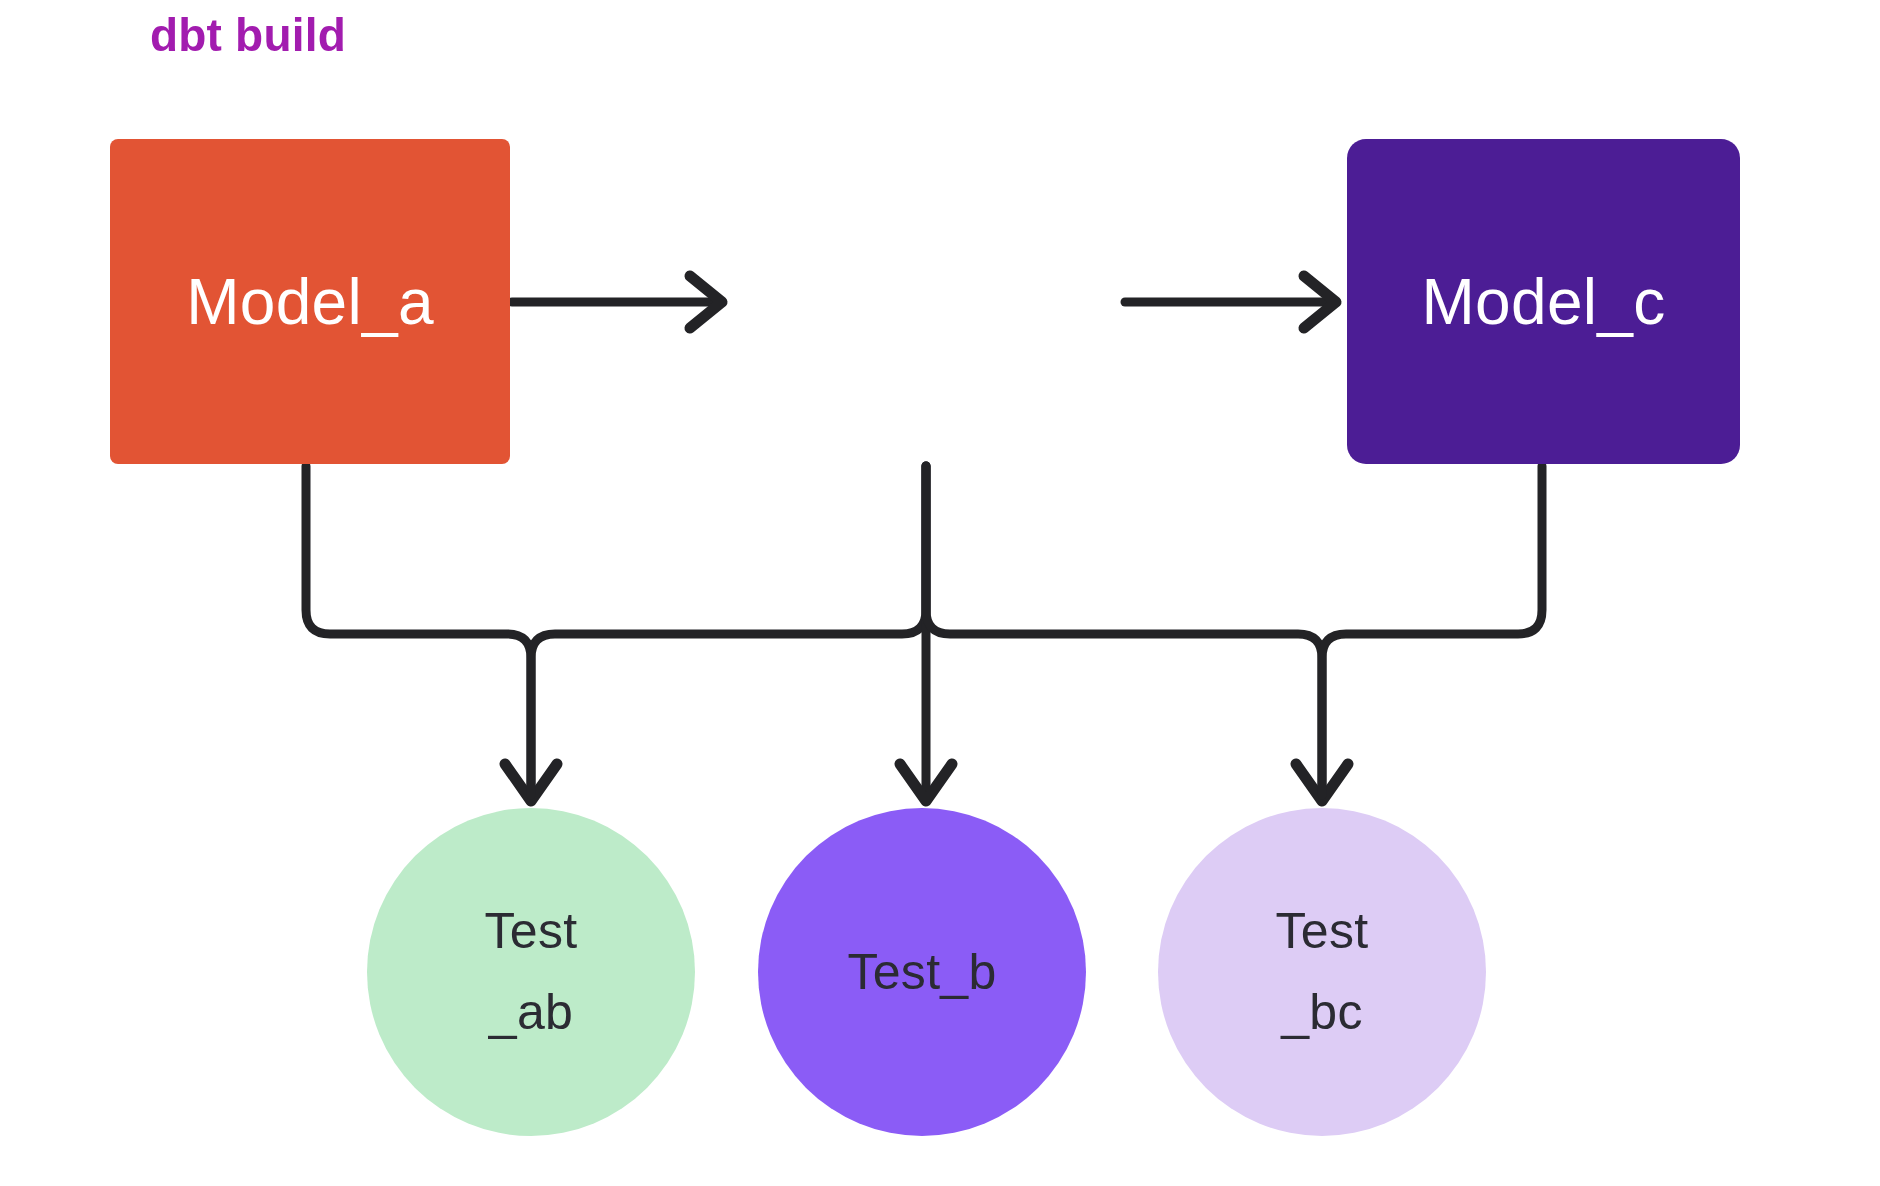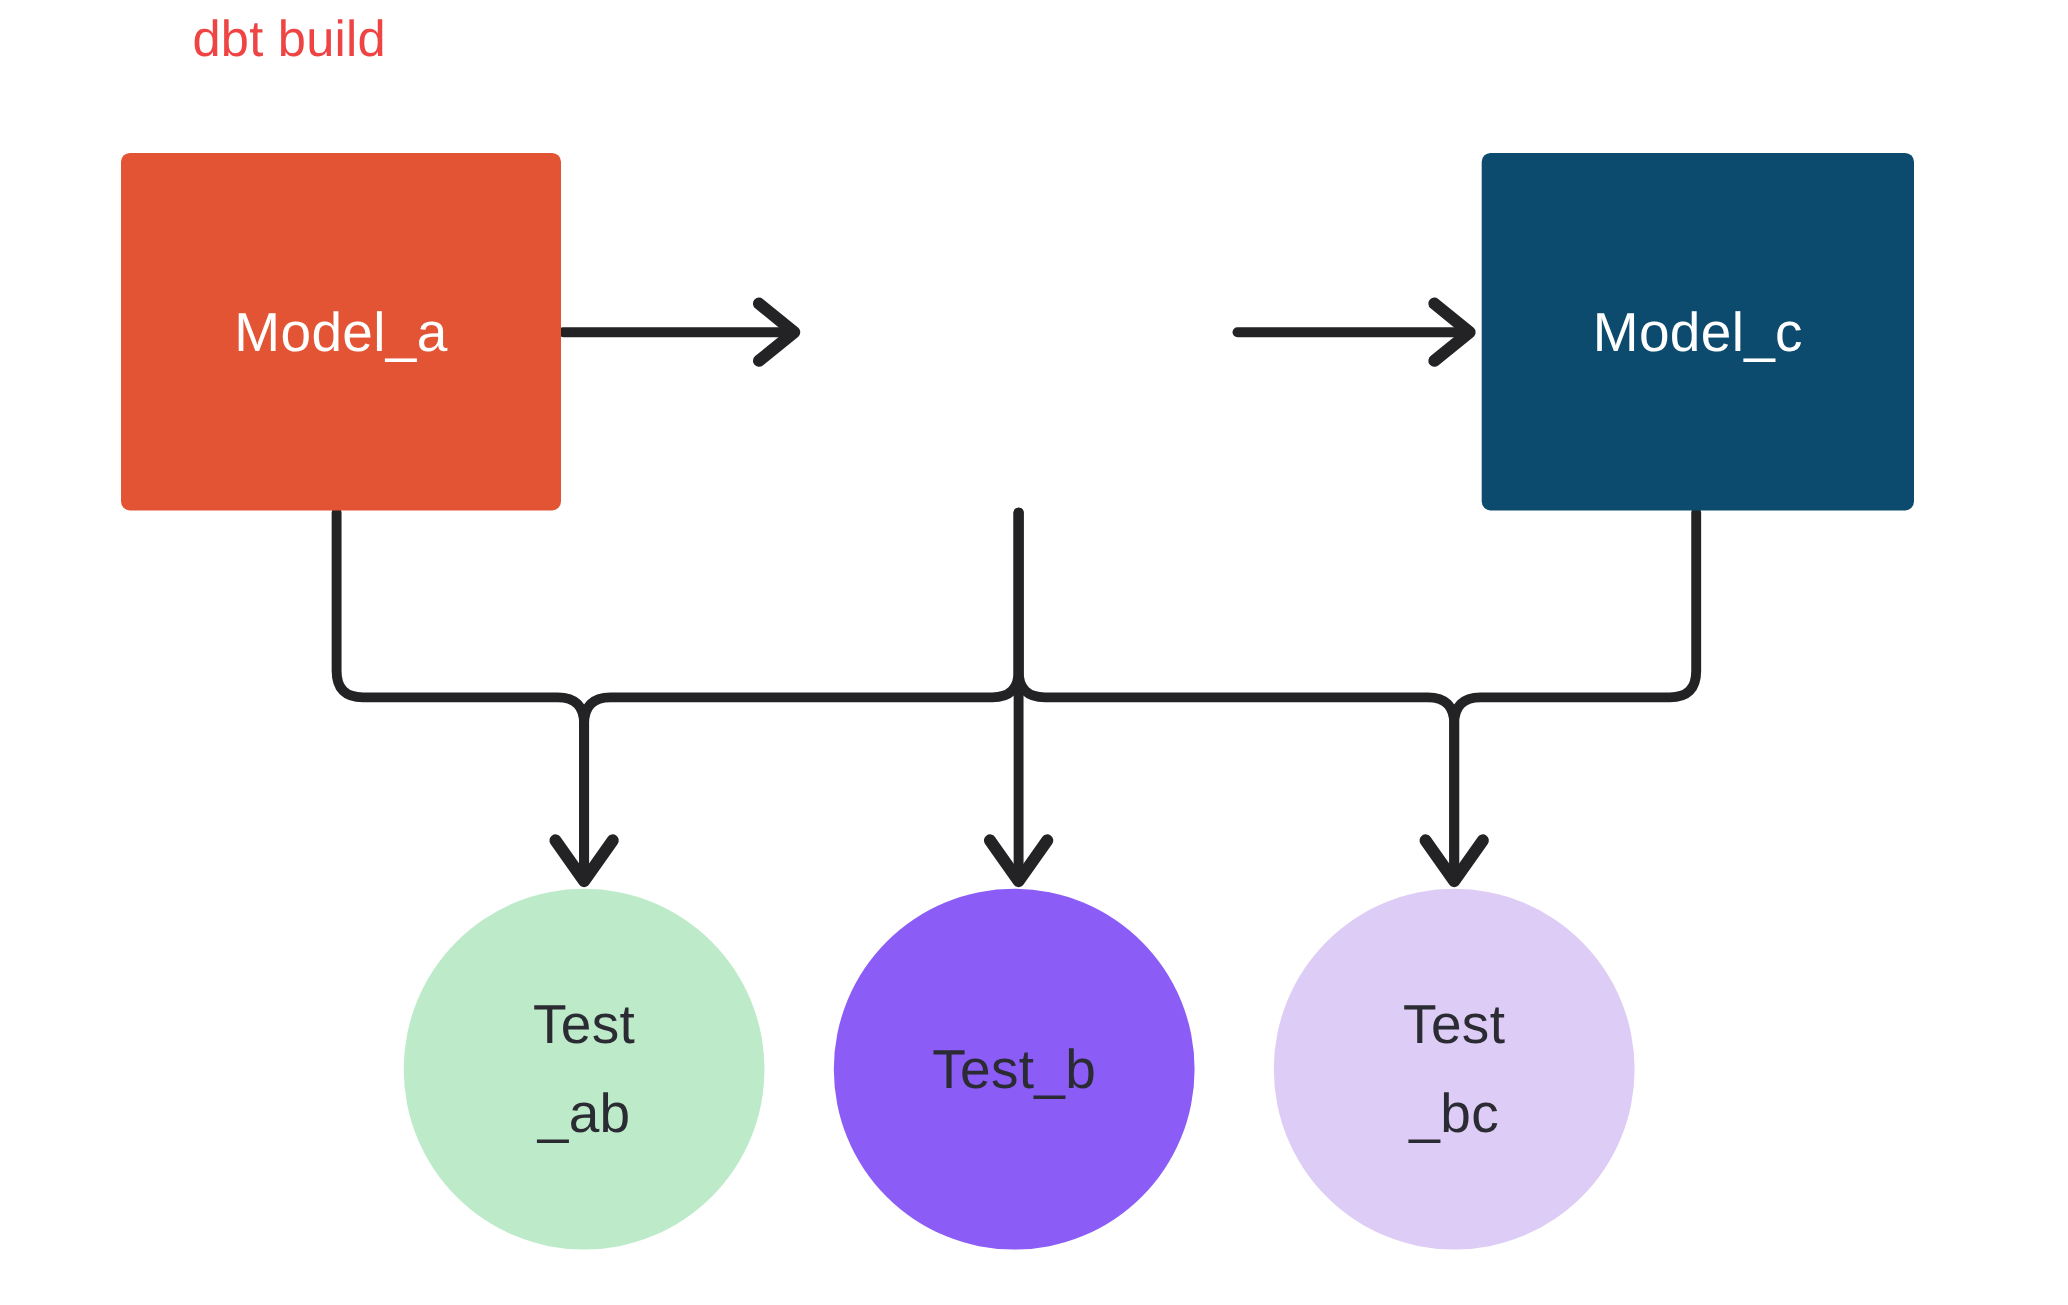--- a/index.html
+++ b/index.html
@@ -15,36 +15,36 @@
     position: relative;
   }
   #canvas {
     position: absolute;
     inset: 0;
     width: 1880px;
     height: 1186px;
   }
   .diagram-title {
     position: absolute;
-    left: 175px;
+    left: 150px;
     top: 8px;
     font-size: 46px;
-    font-weight: 400;
-    color: #ef4444;
+    font-weight: 700;
+    color: #a21caf;
     letter-spacing: 0.2px;
     white-space: nowrap;
   }
   .model-node {
     position: absolute;
     display: flex;
     align-items: center;
     justify-content: center;
     border-radius: 8px;
     color: #ffffff;
-    font-size: 50px;
+    font-size: 64px;
     font-weight: 400;
     letter-spacing: 0.3px;
     box-sizing: border-box;
     user-select: none;
   }
   .test-node {
     position: absolute;
     display: flex;
     align-items: center;
     justify-content: center;
@@ -122,21 +122,21 @@
 
     <g>
       <path class="edge-path" d="M 1542 466 L 1542 610 Q 1542 634 1518 634 L 1346 634 Q 1322 634 1322 658 L 1322 795"></path>
     </g>
 
   </svg>
 
   <div class="model-node" id="node-model-a" style="left: 110px; top: 139px; width: 400px; height: 325px; background: rgb(226, 84, 52); color: rgb(255, 255, 255);">Model_a</div>
 
 
-  <div class="model-node" id="node-model-c" style="left: 1347px; top: 139px; width: 393px; height: 325px; background: #0c4a6e; color: rgb(255, 255, 255);">Model_c</div>
+  <div class="model-node" id="node-model-c" style="left: 1347px; top: 139px; width: 393px; height: 325px; background: #4c1d95; color: rgb(255, 255, 255); border-radius: 19px;">Model_c</div>
 
   <div class="test-node" id="node-test-ab" style="left: 367px; top: 808px; width: 328px; height: 328px; background: rgb(189, 235, 201); color: rgb(43, 43, 51);">Test
 _ab</div>
 
   <div class="test-node" id="node-test-b" style="left: 758px; top: 808px; width: 328px; height: 328px; background: #8b5cf6; color: rgb(43, 43, 51);">Test_b</div>
 
   <div class="test-node" id="node-test-bc" style="left: 1158px; top: 808px; width: 328px; height: 328px; background: rgb(221, 204, 245); color: rgb(43, 43, 51);">Test
 _bc</div>
 
 </div>

